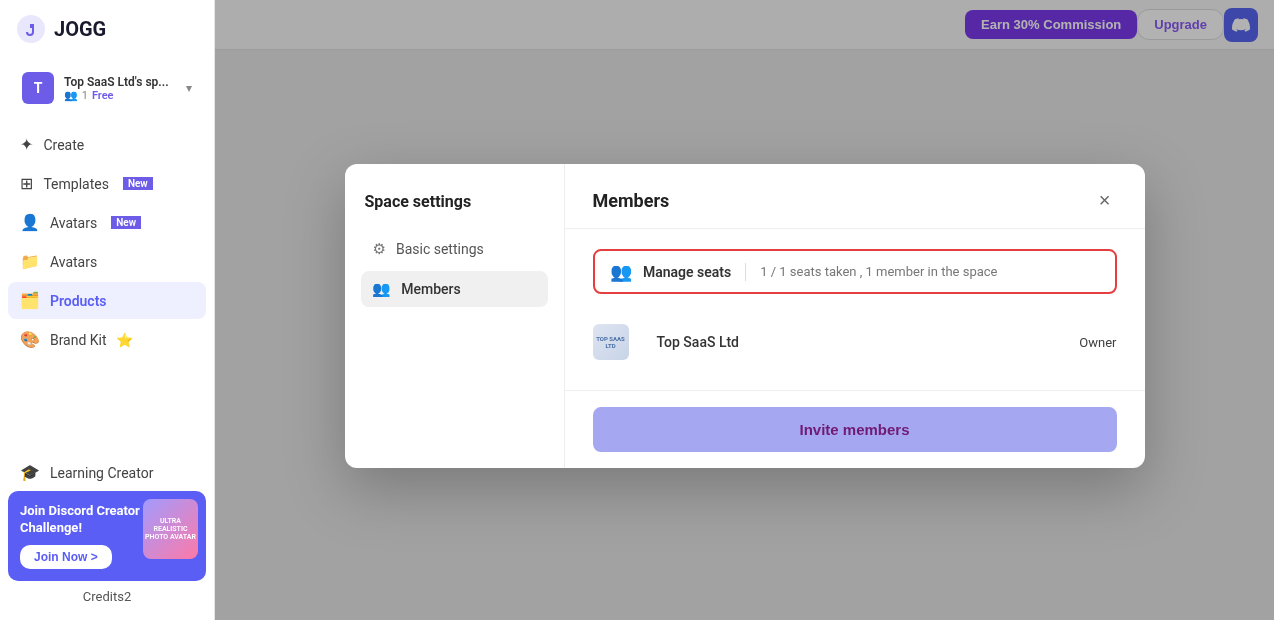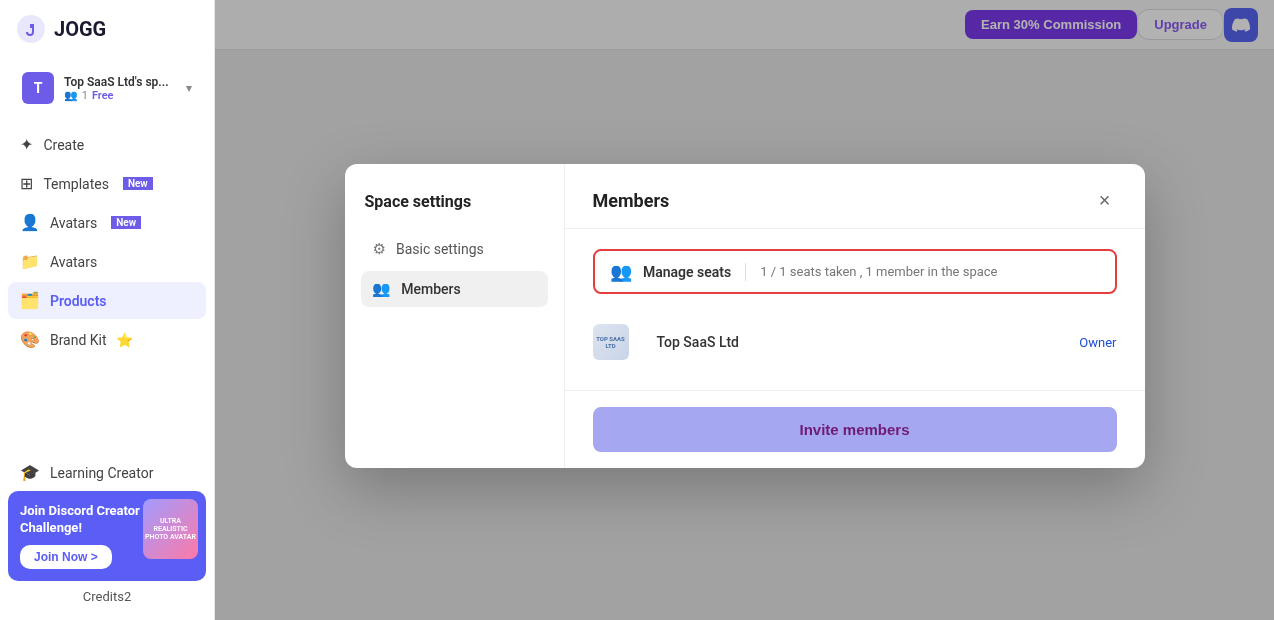--- a/index.html
+++ b/index.html
@@ -415,21 +415,21 @@
 
     .member-name {
       flex: 1;
       font-size: 14px;
       color: #333;
       font-weight: 500;
     }
 
     .member-role {
       font-size: 13px;
-      color: #1d4ed8;
+      color: #404040;
     }
 
     
     .modal-footer {
       padding: 16px 28px;
       border-top: 1px solid #eee;
     }
 
     .invite-btn {
       width: 100%;

